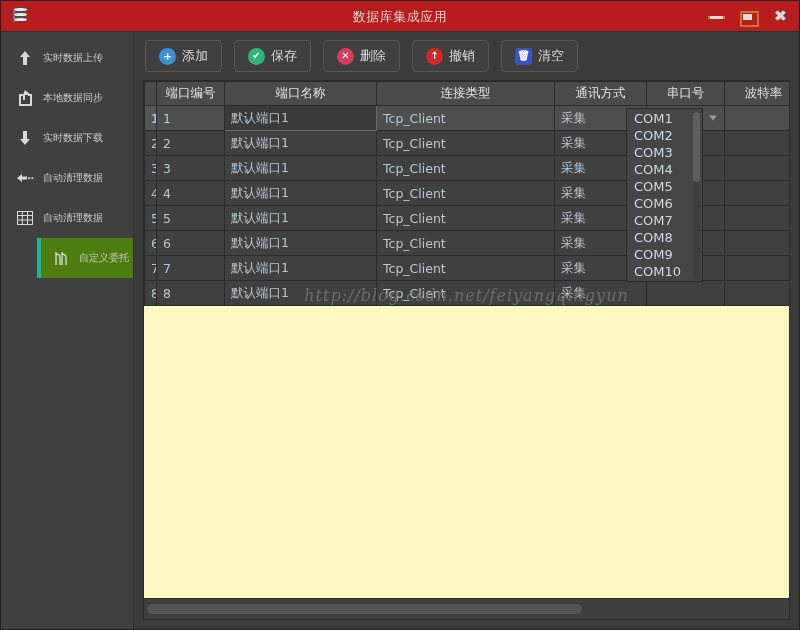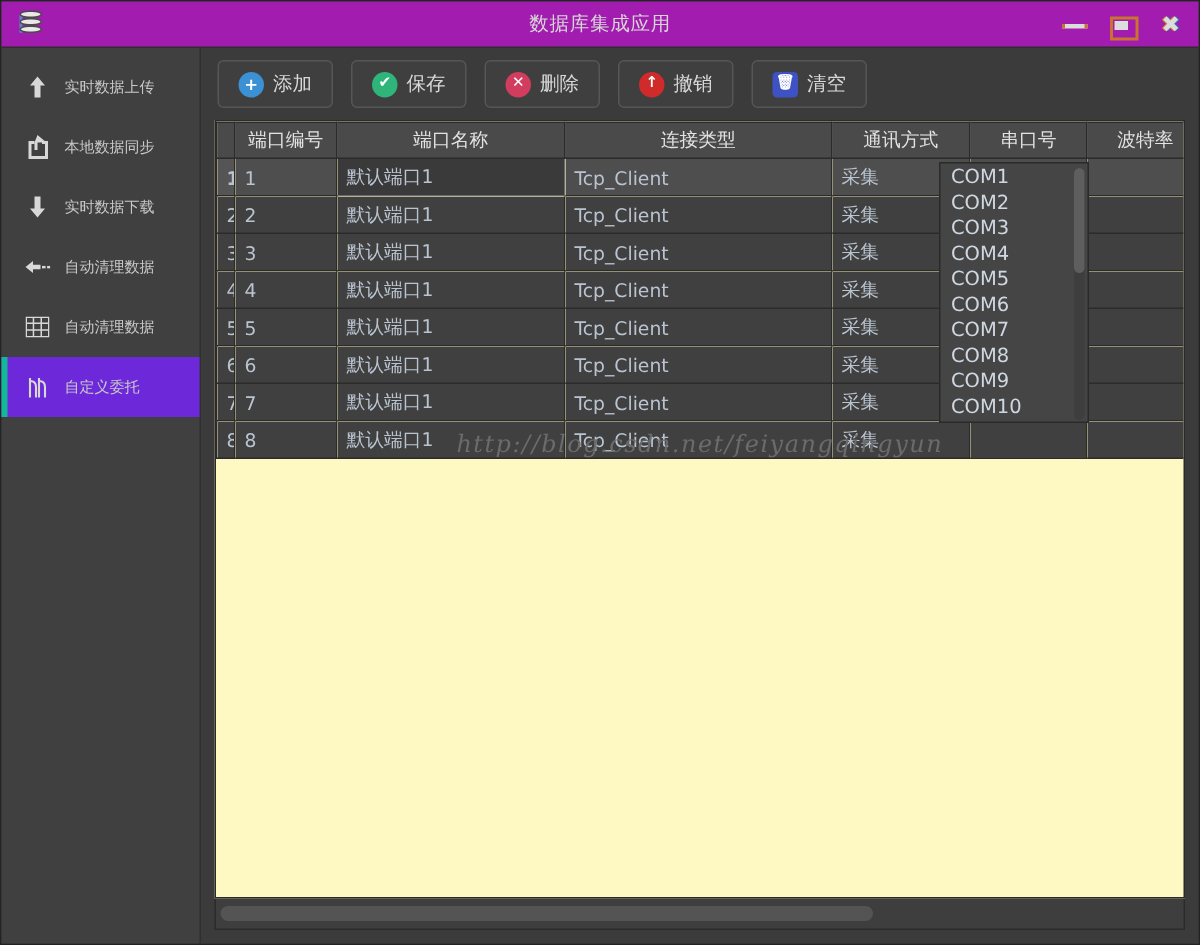--- a/index.html
+++ b/index.html
@@ -13,21 +13,21 @@
     position: relative;
     width: 800px; height: 630px;
     background: #373737;
     border: 1px solid #232323;
     display: flex; flex-direction: column;
   }
 
   
   .titlebar {
     height: 31px; min-height: 31px;
-    background: #a21caf;
+    background: #b91c1c;
     border-bottom: 1px solid #2e2e2e;
     display: flex; align-items: center;
     position: relative;
   }
   .app-icon {
     width: 30px; height: 31px;
     display: flex; align-items: center; justify-content: center;
     margin-left: 4px;
   }
   .db-icon { width: 15px; height: 17px; position: relative; display:block; }
@@ -88,21 +88,21 @@
     height: 40px; display: flex; align-items: center;
     color: #c9c9c9; font-size: 10px;
     position: relative; cursor: pointer;
     padding-left: 14px;
   }
   .nav-item .nav-ico {
     width: 20px; height: 20px; margin-right: 8px;
     display: flex; align-items: center; justify-content: center;
     color: #d8d8d8; flex: none;
   }
-  .nav-item.active { background: #6d28d9; }
+  .nav-item.active { background: #4d7c0f; margin-left: 36px; }
   .nav-item.active::before {
     content: ""; position: absolute; left: 0; top: 0;
     width: 4px; height: 100%; background: #13b89a;
   }
   .nav-item svg { display:block; }
 
   
   .content {
     flex: 1; min-width: 0;
     display: flex; flex-direction: column;
@@ -439,21 +439,21 @@
                 <td class="cell-conn">Tcp_Client</td>
                 <td class="cell-mode">采集</td>
                 <td class="cell-combo"></td>
                 <td class="cell-baud"></td>
               </tr>
             </tbody>
         </table>
 
         <div class="watermark" style="top:205px;font-style:italic;">http://blog.csdn.net/feiyangqingyun</div>
 
-        <div class="dropdown" id="dropdown" style="left:482px; top:27px; width:100px; height:174px;">
+        <div class="dropdown" id="dropdown" style="left:482px; top:27px; width:77px; height:174px;">
           <div class="dd-scroll">
             <div class="dd-thumb"></div>
           </div>
         <div class="dd-item">COM1</div>
             <div class="dd-item">COM2</div>
             <div class="dd-item">COM3</div>
             <div class="dd-item">COM4</div>
             <div class="dd-item">COM5</div>
             <div class="dd-item">COM6</div>
             <div class="dd-item">COM7</div>

